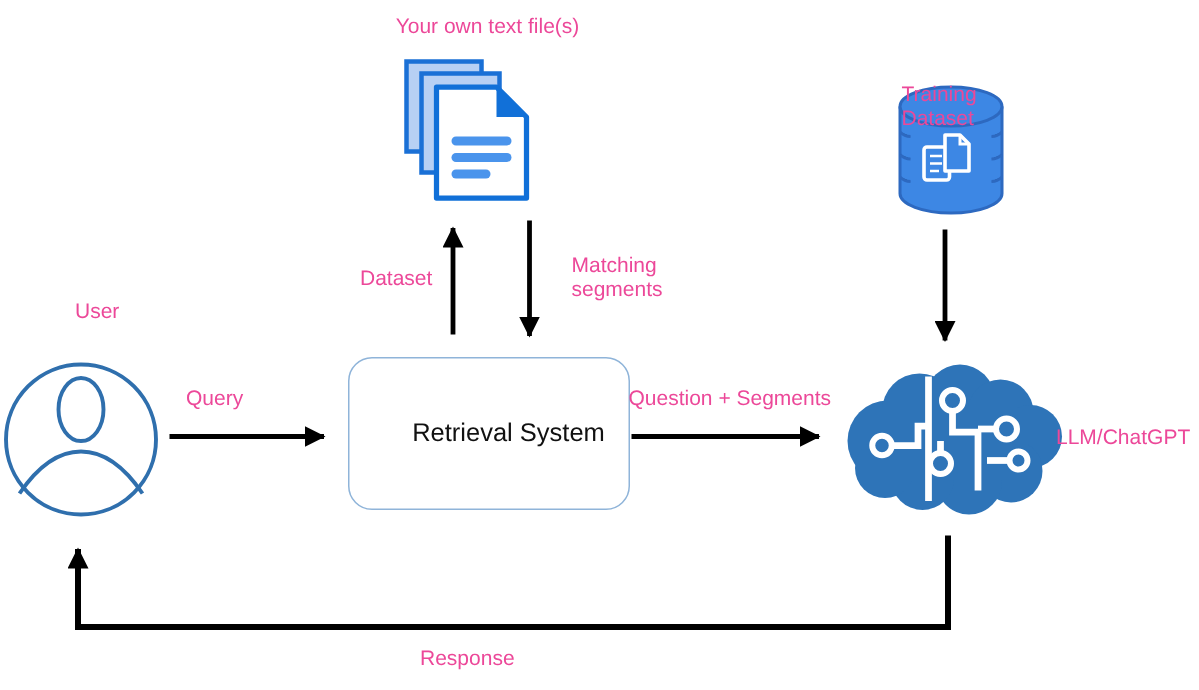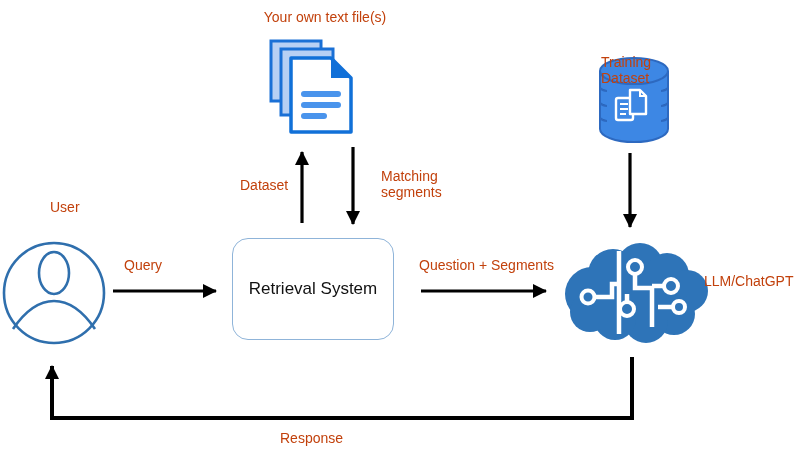--- a/index.html
+++ b/index.html
@@ -1,26 +1,26 @@
 <!DOCTYPE html>
 <html><head>
 <meta charset="utf-8">
 <style>
   html,body{margin:0;padding:0;background:#ffffff;}
   #stage{
     position:relative;width:799px;height:460px;background:#ffffff;overflow:hidden;
     font-family:"Liberation Sans",sans-serif;color:#1a1a1a;
   }
   #diagram-svg{position:absolute;left:0;top:0;}
-  .lbl{position:absolute;font-size:14px;line-height:1.15;color:#c2410c;}
+  .lbl{position:absolute;font-size:14px;line-height:1.15;color:#ec4899;}
   .lbl.center{text-align:center;}
   #retrieval-box{
     position:absolute;left:232px;top:238px;width:160px;height:100px;
     background:#ffffff;border:1.5px solid #8fb4d9;border-radius:16px;
-    display:flex;align-items:center;justify-content:center;
+    display:flex;align-items:center;justify-content:center;padding-left:26px;
   }
   #retrieval-box .box-label{font-size:17px;color:#111111;white-space:nowrap;}
   .nowrap{white-space:nowrap;}
 </style>
 </head>
 <body>
 
 <div id="stage">
 
   <svg id="diagram-svg" width="799" height="460" viewBox="0 0 799 460">
@@ -103,21 +103,21 @@
     </g>
   </svg>
 
   <div id="retrieval-box">
     <span class="box-label">Retrieval System</span>
   </div>
 
   <div class="lbl center" style="left:235px;top:9px;width:180px;">Your own text file(s)</div>
   <div class="lbl" style="left:601px;top:14px;width:58px;margin-top:40px;">Training Dataset</div>
   <div class="lbl" style="left:50px;top:199px;">User</div>
-  <div class="lbl nowrap" style="left:704px;top:273px;">LLM/ChatGPT</div>
+  <div class="lbl nowrap" style="left:704px;top:283px;">LLM/ChatGPT</div>
 
   <div class="lbl" style="left:240px;top:177px;">Dataset</div>
   <div class="lbl" style="left:381px;top:168px;width:66px;">Matching segments</div>
   <div class="lbl" style="left:124px;top:257px;">Query</div>
   <div class="lbl nowrap" style="left:419px;top:257px;text-align:center;">Question + Segments</div>
   <div class="lbl" style="left:280px;top:430px;text-align:center;">Response</div>
 
 </div>
 
 </body></html>

